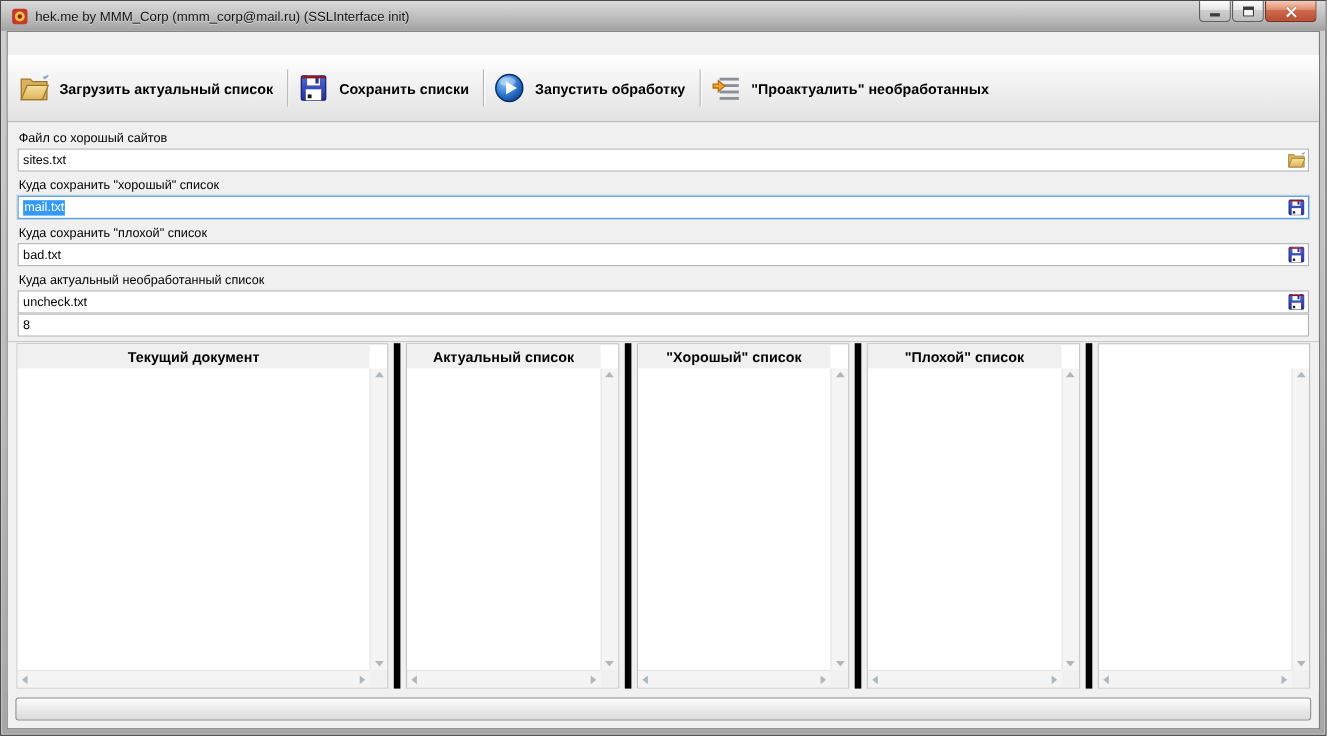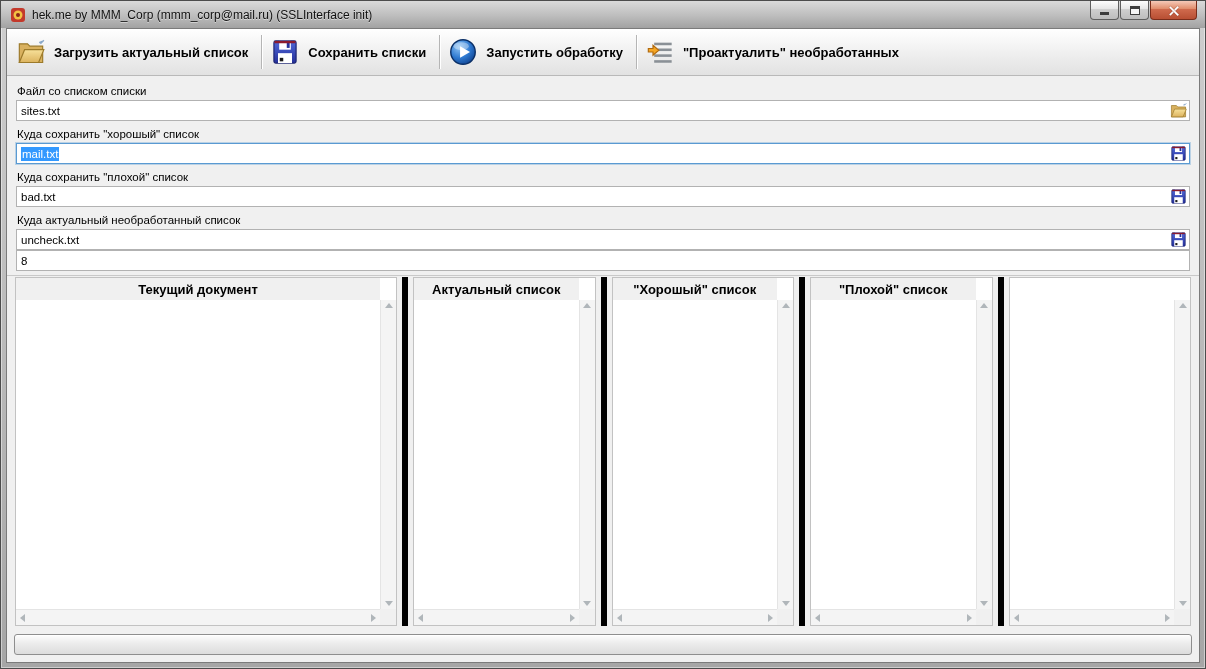--- a/index.html
+++ b/index.html
@@ -61,25 +61,26 @@
   .frame-inner {
     flex:1; margin:0 5px 5px 5px;
     border:1px solid #7b7b7b;
     background:#f0f0f0;
     display:flex; flex-direction:column;
     overflow:hidden;
   }
 
   
   .toolbar {
-    flex:none; height:47px;
+    flex:none; height:61px;
     background:linear-gradient(#ffffff,#ededed 60%,#e2e2e2);
     border-bottom:1px solid #b9b9b9;
     display:flex; align-items:center;
     padding:0 4px;
+    margin-top:21px;
   }
   .tb-btn {
     display:flex; align-items:center; gap:9px;
     height:39px; padding:0 10px 0 6px;
     background:transparent; border:none;
     font-family:"Liberation Sans",sans-serif;
     font-size:13px; font-weight:bold; color:#000;
     cursor:default;
   }
   .tb-sep { width:1px; height:34px; background:#b5b5b5; margin:0 3px; box-shadow:1px 0 0 #fff; }
@@ -121,21 +122,21 @@
   }
   .splitter { flex:none; width:6px; background:#000; margin:0 5px; cursor:col-resize; }
   .panel {
     background:#fff;
     border:1px solid #c2c2c2;
     display:grid;
     grid-template-columns:1fr 16px;
     grid-template-rows:22px 1fr 16px;
     min-width:0;
   }
-  .panel.first { flex:none; width:382px;text-align:right; }
+  .panel.first { flex:none; width:338px;text-align:right; }
   .panel.rest { flex:1; }
   .panel-header {
     grid-column:1; grid-row:1;
     background:#f0f0f0;
     display:flex; align-items:center; justify-content:center;
     font-size:13px; font-weight:bold; color:#000;
     white-space:nowrap; overflow:hidden;
   }
   .panel-body { grid-column:1; grid-row:2; background:#fff; }
   .vscroll {
@@ -264,21 +265,21 @@
       <button class="tb-btn">
         <svg class="tb-ic" viewBox="0 0 24 24">
             <use href="#icoReact"></use>
           </svg>
         <span>"Проактуалить" необработанных</span>
       </button>
     </div>
 
     <div class="fields">
 
-      <div class="f-label">Файл со списком списки</div>
+      <div class="f-label">Файл со хорошый сайтов</div>
       <div class="f-row">
         <input value="sites.txt" style="">
         <svg class="field-ic" viewBox="0 0 24 24">
             <use href="#icoFolder"></use>
           </svg>
       </div>
 
       <div class="f-label">Куда сохранить "хорошый" список</div>
       <div class="f-row">
         <div class="textbox focused">

